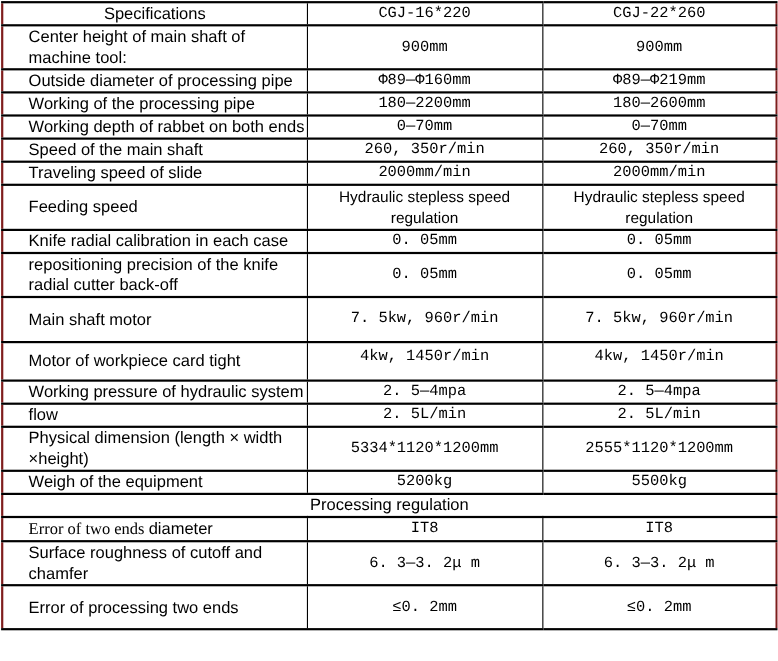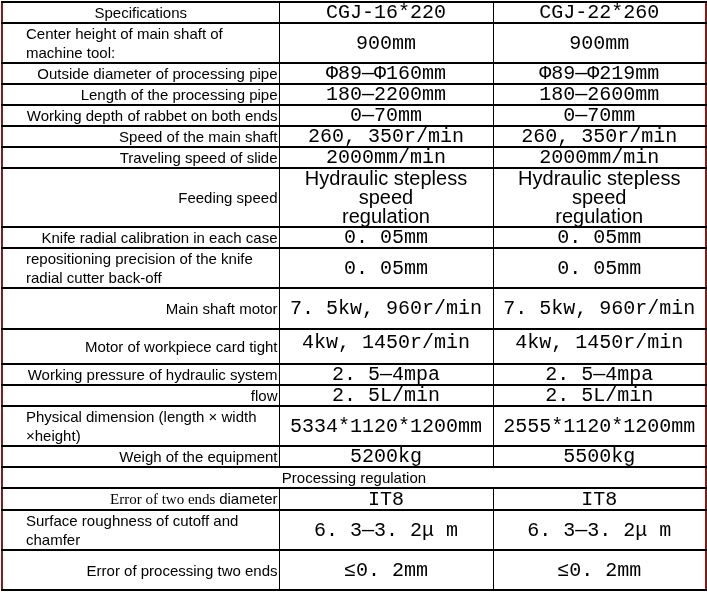--- a/index.html
+++ b/index.html
@@ -20,25 +20,25 @@
     border-bottom-width:2px;
     padding:0;
     overflow:hidden;
     vertical-align:middle;
   }
   td.label {
     text-align:left;
     padding-left:23px;
     padding-right:1px;
   }
-  td.nowrap { white-space:nowrap;text-align:right; }
+  td.nowrap { white-space:nowrap; }
   td.val {
     text-align:center;
     font-family:"Liberation Mono", monospace;
-    font-size:20px;
+    font-size:14px;
   }
   td.val.sans { font-family:"Liberation Sans", sans-serif; }
   td.center { text-align:center; }
   td.vtop { vertical-align:top; padding-top:3px; }
   .line { display:block; }
   .serif { font-family:"Liberation Serif", serif; }
 </style>
 </head>
 <body>
 
@@ -65,21 +65,21 @@
       <td class="val">900mm</td>
     </tr>
 
     <tr style="height:19px">
       <td class="label nowrap">Outside diameter of processing pipe</td>
       <td class="val">Φ89—Φ160mm</td>
       <td class="val">Φ89—Φ219mm</td>
     </tr>
 
     <tr style="height:20px">
-      <td class="label nowrap">Length of the processing pipe</td>
+      <td class="label nowrap">Working of the processing pipe</td>
       <td class="val">180—2200mm</td>
       <td class="val">180—2600mm</td>
     </tr>
 
     <tr style="height:17px">
       <td class="label nowrap">Working depth of rabbet on both ends</td>
       <td class="val">0—70mm</td>
       <td class="val">0—70mm</td>
     </tr>
 

